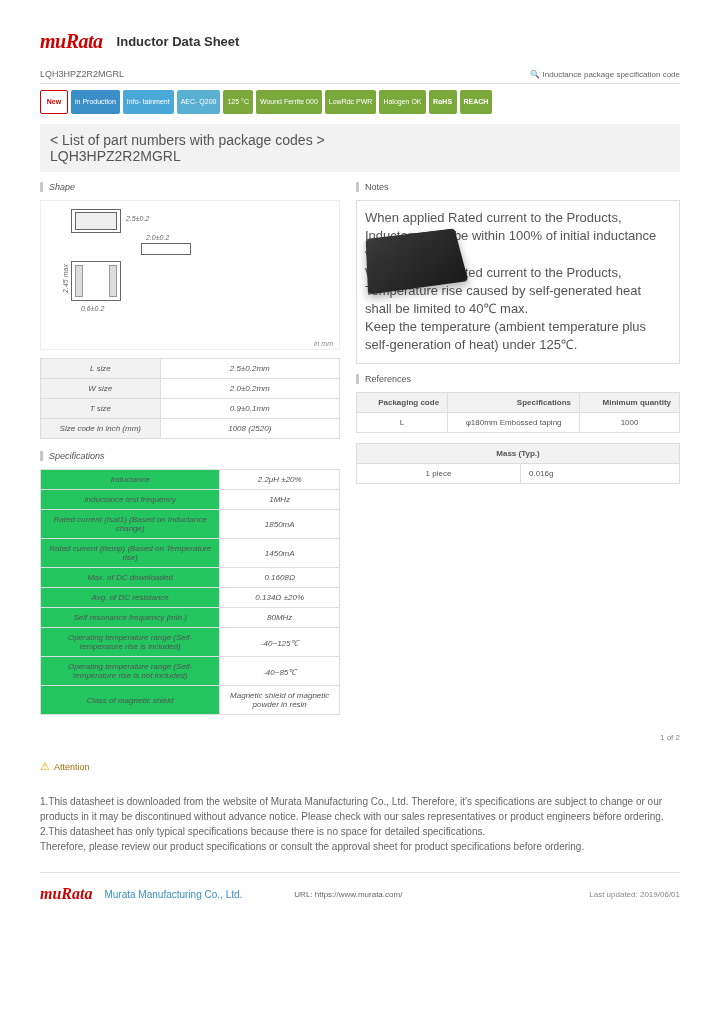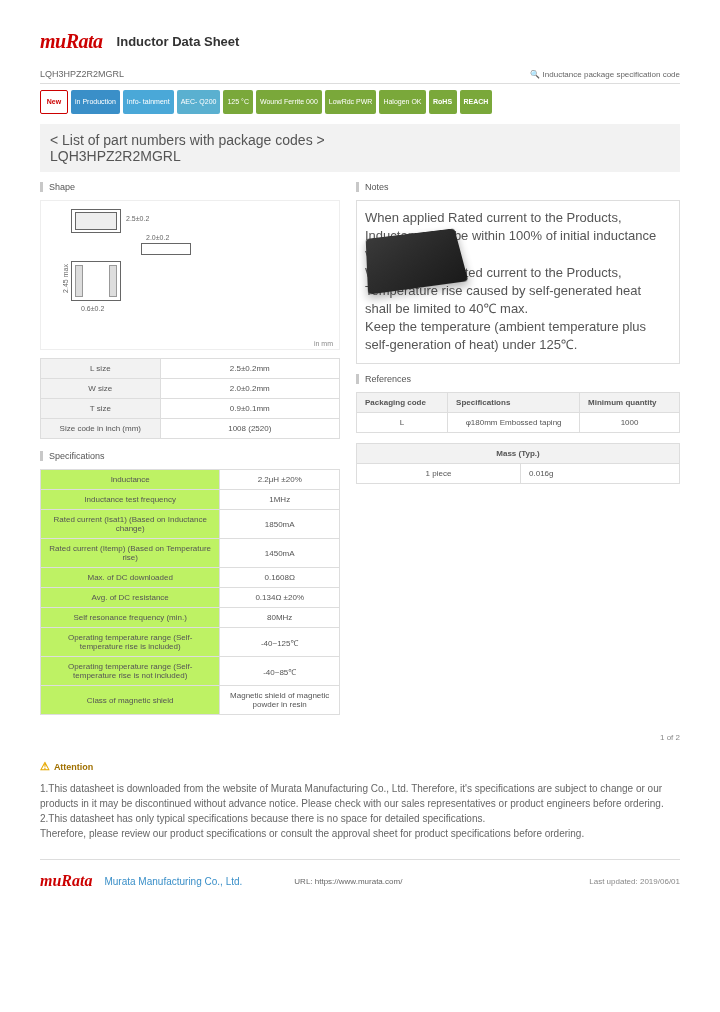--- a/index.html
+++ b/index.html
@@ -19,43 +19,43 @@
   .badge-info { background: #4aa8d8; }
   .badge-aec { background: #5ab0d0; }
   .badge-125 { background: #7aa83a; }
   .badge-wound { background: #7aa83a; }
   .badge-lowrdc { background: #7aa83a; }
   .badge-halogen { background: #7aa83a; }
   .badge-rohs { background: #7aa83a; font-weight: bold; }
   .badge-reach { background: #7aa83a; font-weight: bold; }
   .gray-box { background: #f2f2f2; padding: 8px 10px; margin-bottom: 10px; font-size: 14px; color: #555; }
   .columns { display: flex; gap: 16px; }
-  .col-left { flex: 0 0 300px; }
+  .col-left { flex: 0 0 300px; font-style: italic; }
   .col-right { flex: 1; }
   .section-head { font-size: 9px; color: #555; border-left: 3px solid #c8c8c8; padding-left: 6px; margin-bottom: 8px; }
   .shape-area { border: 1px solid #eee; padding: 8px; margin-bottom: 8px; height: 150px; position: relative; }
   .dim-label { position: absolute; font-size: 7px; color: #666; }
   .drawing { position: absolute; }
   .rect-outline { border: 1px solid #666; background: #fff; }
   .photo { position: absolute; right: -130px; top: 20px; width: 110px; height: 75px; }
   .chip-body { position: absolute; width: 95px; height: 60px; background: linear-gradient(145deg, #3a3a3a, #1a1a1a); border-radius: 4px; transform: perspective(200px) rotateX(25deg) rotateZ(-8deg); left: 8px; top: 8px; box-shadow: 0 4px 8px rgba(0,0,0,0.3); }
   .unit { position: absolute; bottom: 2px; right: 6px; font-size: 7px; color: #888; }
   table { border-collapse: collapse; width: 100%; font-size: 8px; }
   td, th { border: 1px solid #ddd; padding: 5px 8px; text-align: center; color: #555; }
   th, .th-cell { background: #f2f2f2; }
   .spec-table { margin-bottom: 10px; }
-  .spec-table td:first-child { background: #bef264; width: 60%; }
+  .spec-table td:first-child { background: #22c55e; width: 60%; }
   .dims-table td:first-child { background: #f2f2f2; width: 40%; }
   .notes-box { border: 1px solid #ddd; padding: 8px; font-size: 13px; color: #555; line-height: 1.4; margin-bottom: 10px; }
-  .ref-table th { text-align: left; }
+  .ref-table th { text-align: right; }
   .ref-table td { text-align: center; }
   .mass-table th { text-align: center; }
   .pager { text-align: right; font-size: 8px; color: #888; margin-top: 8px; }
   .attention { margin-top: 18px; }
-  .attn-head { font-size: 9px; color: #a07000; margin-bottom: 8px; font-weight: bold; }
+  .attn-head { font-size: 9px; color: #a07000; margin-bottom: 21px; }
   .attn-head::before { content: "⚠"; color: #e6a800; margin-right: 4px; font-size: 11px; }
   .attn-body { font-size: 10px; color: #666; line-height: 1.5; }
   .footer { display: flex; align-items: center; gap: 12px; margin-top: 18px; border-top: 1px solid #ddd; padding-top: 12px; }
   .footer .logo2 { font-family: serif; font-style: italic; font-weight: bold; color: #c00; font-size: 16px; }
   .footer .company { color: #3a8fc8; font-size: 10px; }
   .footer .url { font-size: 8px; color: #666; margin-left: 40px; }
   .footer .updated { margin-left: auto; font-size: 8px; color: #888; }
 </style>
 </head>
 <body>

